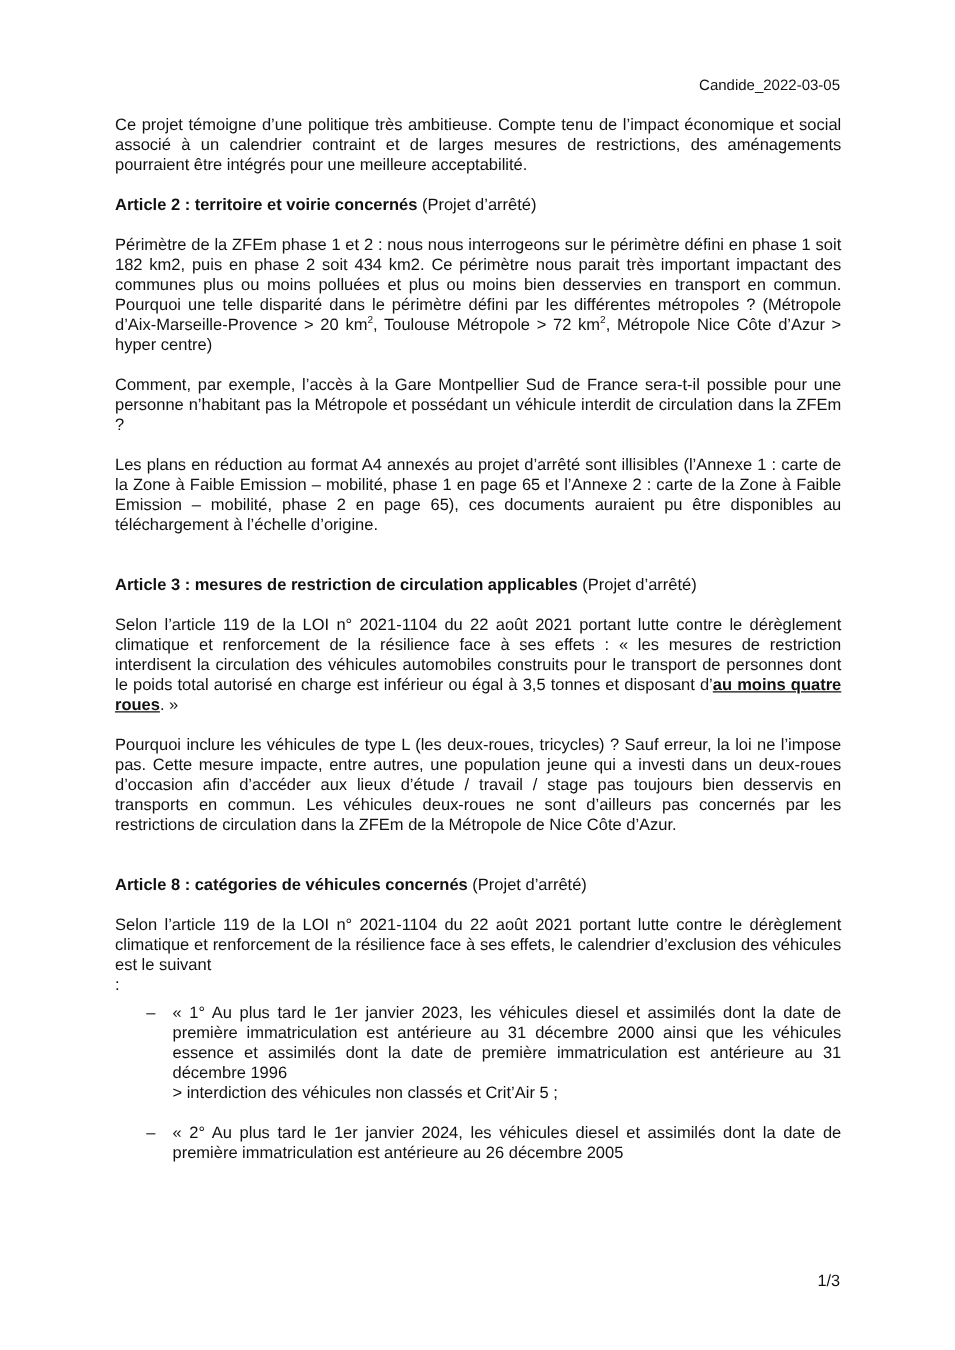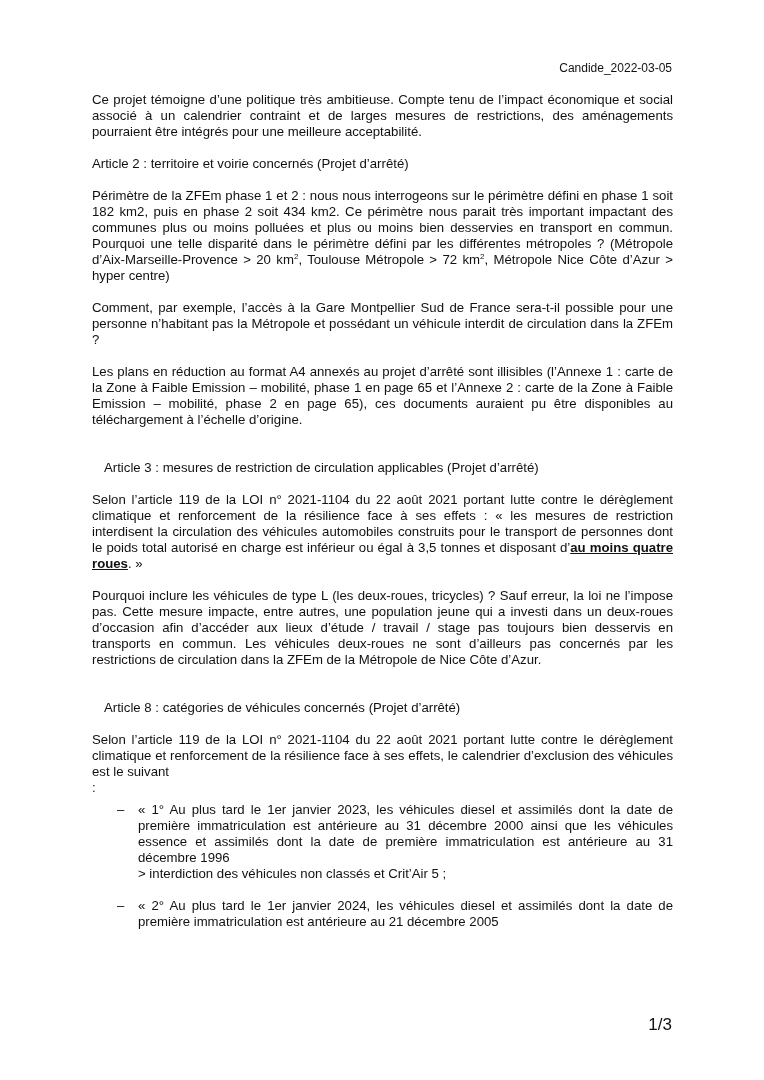--- a/index.html
+++ b/index.html
@@ -4,28 +4,28 @@
 <style>
   html, body { margin: 0; padding: 0; background: #ffffff; }
   body {
     width: 764px; height: 1080px; position: relative; overflow: hidden;
     font-family: "Liberation Sans", sans-serif; color: #111; font-size: 13.2px; line-height: 16px;
   }
   .header-ref { position: absolute; top: 60px; right: 92px; font-size: 12px; }
   .content { position: absolute; top: 92px; left: 92px; width: 581px; }
   p { margin: 0 0 16px 0; text-align: justify; }
   .heading { margin: 0 0 16px 0; }
-  .heading b { font-weight: normal; text-align: right; }
-  .gap-extra { margin-top: 32px; margin-left: 12px; }
+  .heading b { font-weight: bold; text-align: right; }
+  .gap-extra { margin-top: 32px; }
   sup { font-size: 8px; line-height: 0; vertical-align: super; }
   .u { text-decoration: underline; font-weight: bold; }
   ul.dash { list-style: none; margin: 0; padding: 0; }
   ul.dash li { position: relative; padding-left: 46px; margin: 0 0 16px 0; text-align: justify; }
   ul.dash li .dash-mark { position: absolute; left: 25px; top: 0; }
-  .page-num { position: absolute; top: 1017px; right: 92px; font-size: 17px; }
+  .page-num { position: absolute; top: 1017px; right: 92px; font-size: 13px; }
   .colon-line { margin: 0; }
 </style>
 </head>
 <body>
 
 <div class="header-ref">Candide_2022-03-05</div>
 
 <div class="content">
   <p>Ce projet témoigne d’une politique très ambitieuse. Compte tenu de l’impact économique et social associé à un calendrier contraint et de larges mesures de restrictions, des aménagements pourraient être intégrés pour une meilleure acceptabilité.</p>
 
@@ -49,19 +49,19 @@
   <p class="colon-line" style="margin-bottom:6px">:</p>
 
   <ul class="dash">
     <li>
       <span class="dash-mark">–</span>
       <span>« 1° Au plus tard le 1er janvier 2023, les véhicules diesel et assimilés dont la date de première immatriculation est antérieure au 31 décembre 2000 ainsi que les véhicules essence et assimilés dont la date de première immatriculation est antérieure au 31 décembre 1996</span><br>
       <span>&gt; interdiction des véhicules non classés et Crit’Air 5 ;</span>
     </li>
     <li>
       <span class="dash-mark">–</span>
-      <span>« 2° Au plus tard le 1er janvier 2024, les véhicules diesel et assimilés dont la date de première immatriculation est antérieure au 21 décembre 2005</span><br>
+      <span>« 2° Au plus tard le 1er janvier 2024, les véhicules diesel et assimilés dont la date de première immatriculation est antérieure au 26 décembre 2005</span><br>
     </li>
 
   </ul>
 </div>
 
 <div class="page-num">1/3</div>
 
 </body></html>

